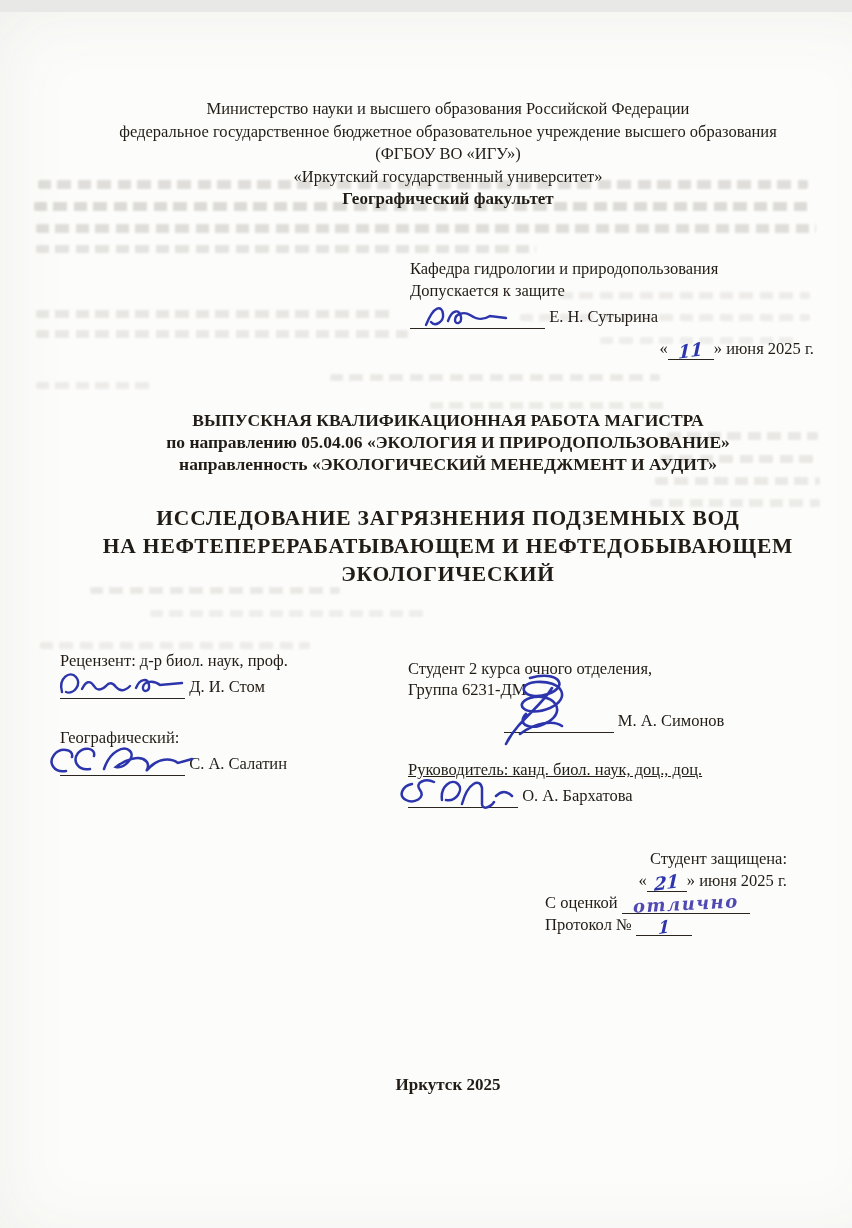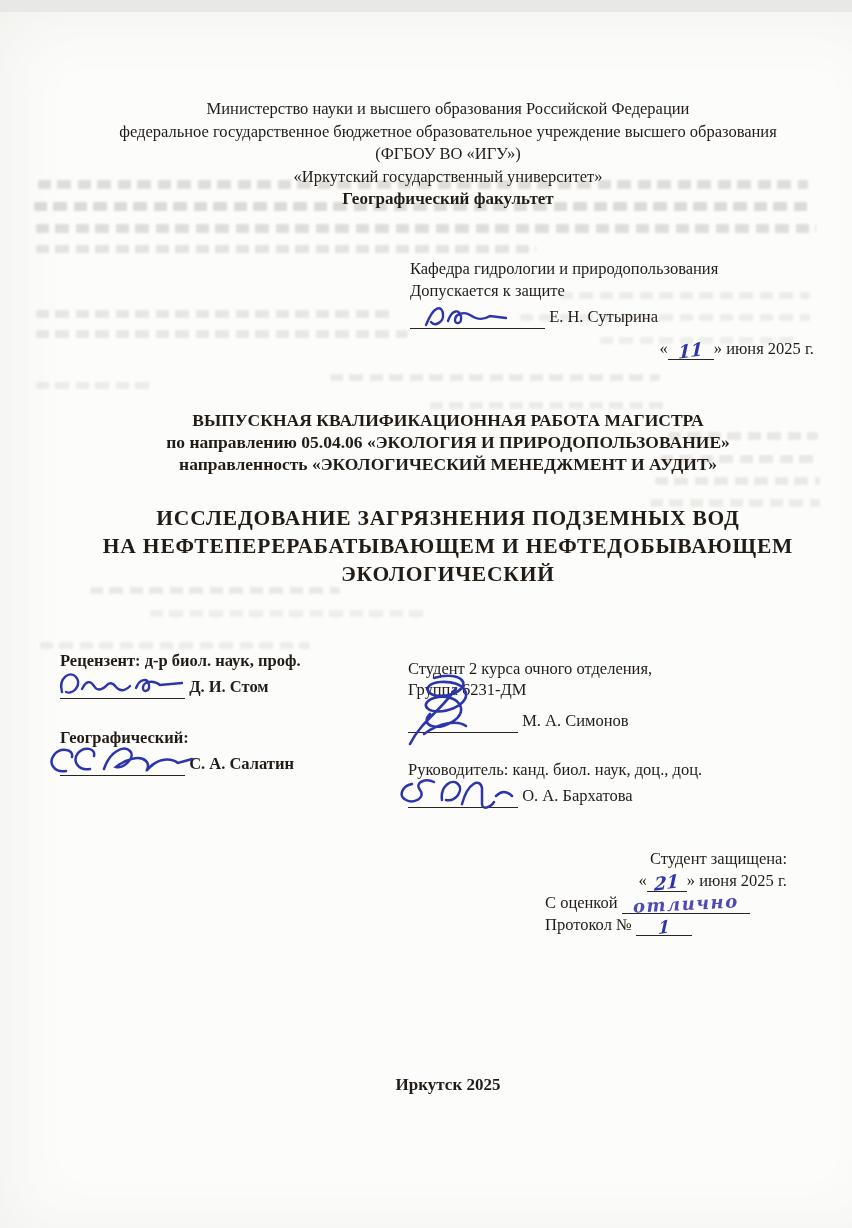--- a/index.html
+++ b/index.html
@@ -30,24 +30,24 @@
   .sig-svg{position:absolute;overflow:visible;pointer-events:none;}
   .hand{
     font-family:"DejaVu Serif",serif;font-style:italic;
     color:#2c35ac;display:inline-block;
   }
   .date-row{text-align:right;margin-top:9px;height:24px;}
   .day-u{width:46px;text-align:center;}
   .day-u .hand{transform:rotate(-8deg) skewX(-10deg);font-size:18px;font-weight:bold;}
   .qual{position:absolute;top:397px;left:0;right:0;text-align:center;font-weight:bold;font-size:17.5px;line-height:22px;}
   .main-title{position:absolute;top:492px;left:0;right:0;text-align:center;font-weight:bold;font-size:21.5px;line-height:28px;letter-spacing:0.8px;}
-  .col-left{position:absolute;top:638px;left:60px;width:340px;font-size:16.5px;line-height:21px;font-weight:bold;}
+  .col-left{position:absolute;top:638px;left:60px;width:340px;font-size:16.5px;line-height:21px;}
   .col-right{position:absolute;top:646px;left:408px;width:412px;font-size:16.5px;line-height:21px;}
   .gap-row{margin-top:28px;}
-  .gap-row-r{margin-top:7px;}
+  .gap-row-r{margin-top:7px;text-decoration:underline;}
   .defense{position:absolute;top:836px;left:545px;width:246px;font-size:16.5px;line-height:22px;}
   .defense .r{text-align:right;padding-right:4px;}
   .grade-u{width:128px;height:18px;text-align:center;}
   .grade-u .hand{font-size:18px;letter-spacing:1.5px;transform:rotate(-3deg) translateY(-2px);color:#4f49b4;font-weight:bold;}
   .proto-u{width:56px;text-align:center;}
   .proto-u .hand{transform:rotate(-10deg) skewX(-12deg);font-weight:bold;font-size:17px;}
   .footer{position:absolute;top:1063px;left:0;right:0;text-align:center;font-weight:bold;font-size:17px;}
 </style>
 </head>
 <body>
@@ -135,21 +135,21 @@
           </svg>
         </span>
       </span>
       <span>С. А. Салатин</span>
     </div>
   </div>
 
   <div class="col-right">
     <div>Студент 2 курса очного отделения,</div>
     <div>Группа 6231-ДМ</div>
-    <div class="sig-row" style="margin-top:8px;">
+    <div class="sig-row" style="margin-top:8px;text-align:center;">
       <span class="uline" style="width:110px;">
         <span>
           <svg class="sig-svg" style="left:-8px;bottom:-16px;" width="96" height="80" viewBox="0 0 96 80">
             <path d="M34 10 C 62 2, 74 18, 52 26 C 28 34, 18 16, 40 14 C 66 12, 76 30, 54 40 C 30 50, 16 36, 34 30 C 56 24, 72 42, 52 54 C 34 64, 20 56, 30 46 M10 76 C 22 52, 44 40, 56 20 M24 66 C 40 54, 58 52, 66 58" fill="none" stroke="#2c35ac" stroke-width="2.6" stroke-linecap="round"></path>
           </svg>
         </span>
       </span>
       <span>М. А. Симонов</span>
     </div>
     <div class="gap-row-r" style="margin-top:26px;">Руководитель: канд. биол. наук, доц., доц.</div>

